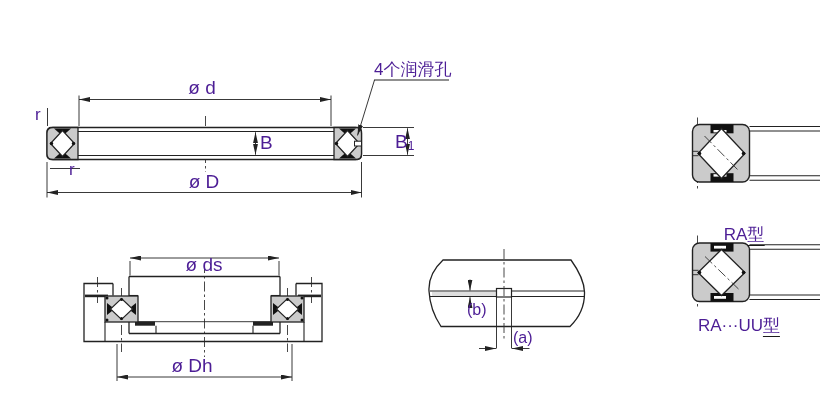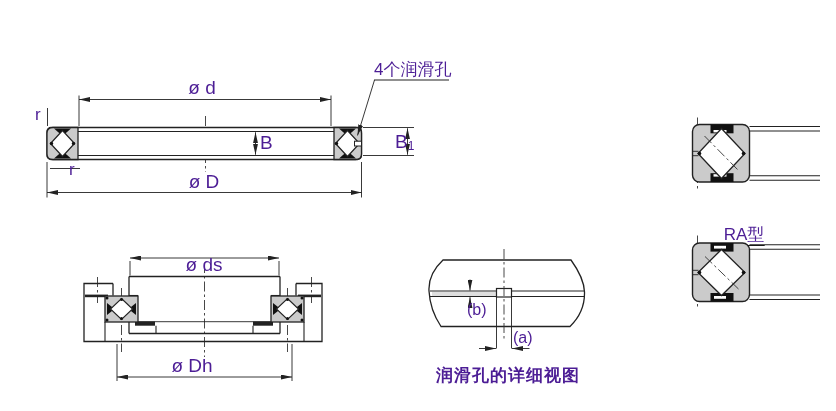--- a/index.html
+++ b/index.html
@@ -221,17 +221,17 @@
 <div class="lbl dim" style="left:395px;top:132px;"><span>B</span><span class="sub">1</span></div>
 <div class="lbl cjk" style="left:35px;top:106px;">r</div>
 <div class="lbl cjk" style="left:69px;top:161px;">r</div>
 <div class="lbl note" style="left:374px;top:61px;">4个润滑孔</div>
 
 <div class="lbl dim ctr" style="left:204px;top:255px;">ø ds</div>
 <div class="lbl dim ctr" style="left:192px;top:356px;">ø Dh</div>
 
 <div class="lbl small" style="left:467px;top:302px;">(b)</div>
 <div class="lbl small" style="left:513px;top:330px;">(a)</div>
-<div class="lbl cap ctr" style="left:508px;top:367px;">润滑孔的详细视图</div>
 
 <div class="lbl typ ctr" style="left:744px;top:198px;margin-top:28px;"><span>RA</span><span class="u">型</span></div>
+<div class="lbl typ ctr" style="left:739px;top:317px;"><span>RA···UU</span><span class="u">型</span></div>
 
 </div>
 
 </body></html>

